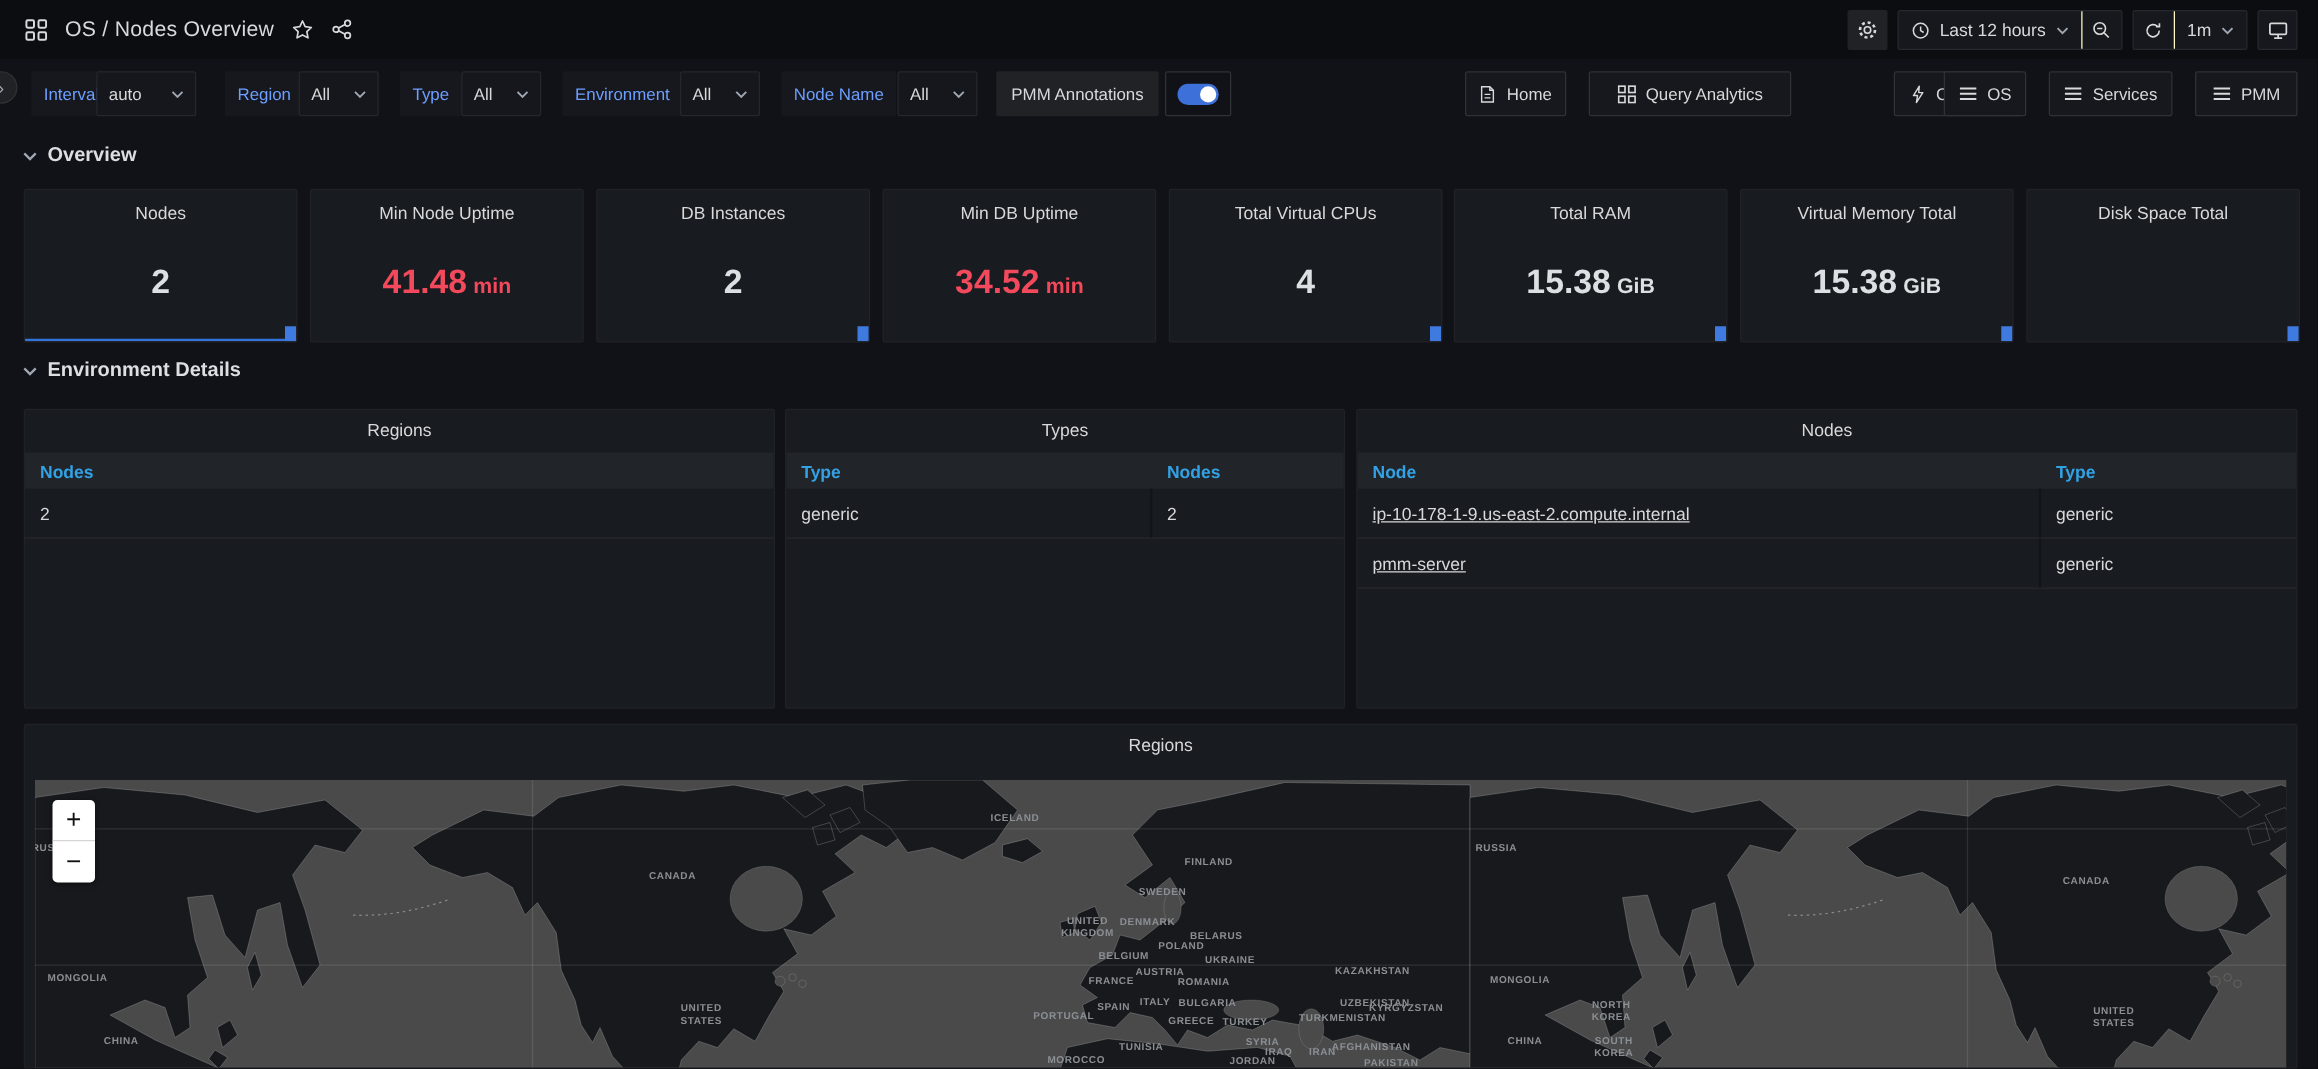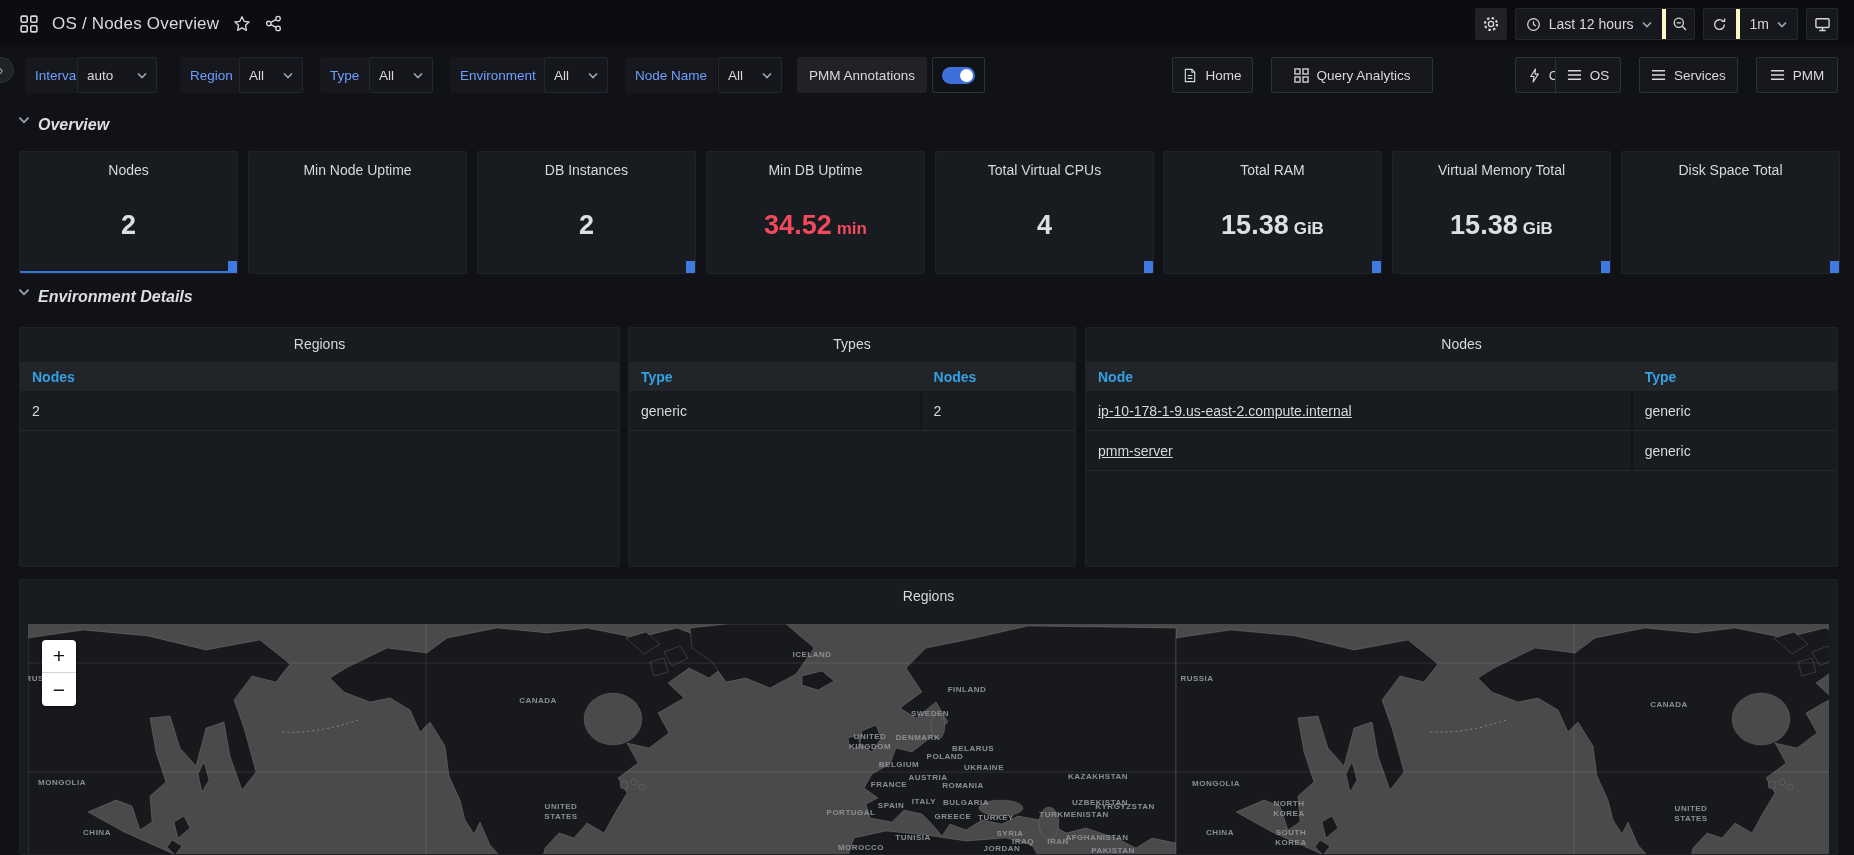--- a/index.html
+++ b/index.html
@@ -9,38 +9,38 @@
     background:#111217; font-family:"Liberation Sans", sans-serif; color:#d8d9da;
   }
   
   .navbar { position:absolute; left:0; top:0; width:100%; height:47px; background:#0c0d10; display:flex; align-items:center; }
   .nav-left { display:flex; align-items:center; gap:14px; padding-left:20px; }
   .crumb { font-size:17px; font-weight:500; color:#d8d9da; cursor:pointer; letter-spacing:.2px; }
   .icon-btn { display:flex; align-items:center; justify-content:center; cursor:pointer; }
   .nav-right { position:absolute; right:16px; top:8px; display:flex; gap:8px; align-items:center; }
   .nav-box { height:32px; display:flex; align-items:center; background:#16181d; border:1px solid #25282e; border-radius:2px; }
   .nav-box .seg { height:100%; display:flex; align-items:center; gap:8px; padding:0 10px; cursor:pointer; }
-  .nav-box .seg + .seg { border-left:4px solid #fef9c3;justify-content:center; }
+  .nav-box .seg + .seg { border-left:1px solid #fef9c3;justify-content:center; }
   .sq-btn { width:32px; justify-content:center; padding:0 !important; }
   .gear-box { width:32px; height:32px; background:#202226; border:none; justify-content:center; display:flex; align-items:center; border-radius:2px; cursor:pointer; }
   .nav-txt { font-size:14px; font-weight:500; color:#d8d9da; white-space:nowrap; }
   
   .subbar { position:absolute; left:0; top:55px; width:100%; height:44px; }
   .edge-toggle { position:absolute; left:-12px; top:2px; width:26px; height:26px; border-radius:50%; background:#202226; border:1px solid #2c3235; color:#9fa7b3; font-size:14px; display:flex; align-items:center; justify-content:center; cursor:pointer; }
   .var { position:absolute; top:2px; height:36px; display:flex; align-items:center; border-radius:2px; }
   .var-label { background:#16181d; color:#6e9fff; font-size:13.5px; font-weight:500; justify-content:center; padding:0 10px; cursor:default; }
   .var-value { background:#15171c; border:1px solid #24272e; color:#d8d9da; font-size:13.5px; font-weight:500; justify-content:space-between; padding:0 9px; gap:7px; cursor:pointer; }
   .chev { width:10px; height:7px; flex:0 0 auto; }
   .ann-label { background:#202226; color:#d8d9da; font-size:13.5px; font-weight:500; justify-content:center; }
   .toggle-box { border:1px solid #2c3235; background:#111217; justify-content:center; cursor:pointer; }
   .toggle-pill { width:33px; height:17px; border-radius:9px; background:#3d71d9; position:relative; }
   .toggle-knob { position:absolute; right:2px; top:2px; width:13px; height:13px; border-radius:50%; background:#fff; }
   .link-btn { position:absolute; top:2px; height:36px; display:flex; align-items:center; justify-content:center; gap:8px; background:#16181d; border:1px solid #2c3235; border-radius:2px; color:#d8d9da; font-size:13.5px; font-weight:500; cursor:pointer; }
   
-  .section-h { position:absolute; display:flex; align-items:flex-start; gap:8px; cursor:pointer;font-style:italic; }
+  .section-h { position:absolute; display:flex; align-items:center; gap:8px; cursor:pointer; }
   .section-h .txt { font-size:16px; font-weight:700; color:#dcdee1; }
   
   .panel { position:absolute; background:#181b1f; border:1px solid #202226; border-radius:2px; }
   .stat-panel { top:151px; width:219px; height:123px; overflow:hidden; }
   .stat-title { text-align:center; margin-top:10px; font-size:14px; font-weight:500; color:#d8d9da; cursor:pointer; }
   .stat-value { position:absolute; left:0; right:0; top:58px; text-align:center; font-weight:700; }
   .stat-num { font-size:27px; }
   .stat-unit { font-size:17px; margin-left:5px; }
   .spark-line { position:absolute; left:0; right:0; bottom:0; height:2px; background:#3274d9; }
   .spark-block { position:absolute; right:0; bottom:0; width:9px; height:12px; background:#3f7ae0; }
@@ -244,20 +244,21 @@
 
   <div>
       <div class="panel stat-panel" style="left: 19px;">
         <div class="stat-title">Nodes</div>
         <div class="stat-value" style="color: rgb(221, 224, 227);"><span class="stat-num">2</span></div>
         <div class="spark-line"></div>
         <div class="spark-block"></div>
       </div>
       <div class="panel stat-panel" style="left: 248px;">
         <div class="stat-title">Min Node Uptime</div>
+        <div class="stat-value" style="color: rgb(242, 73, 92);"><span class="stat-num">41.48</span><span class="stat-unit">min</span></div>
       </div>
       <div class="panel stat-panel" style="left: 477px;">
         <div class="stat-title">DB Instances</div>
         <div class="stat-value" style="color: rgb(221, 224, 227);"><span class="stat-num">2</span></div>
         <div class="spark-block"></div>
       </div>
       <div class="panel stat-panel" style="left: 706px;">
         <div class="stat-title">Min DB Uptime</div>
         <div class="stat-value" style="color: rgb(242, 73, 92);"><span class="stat-num">34.52</span><span class="stat-unit">min</span></div>
       </div>

